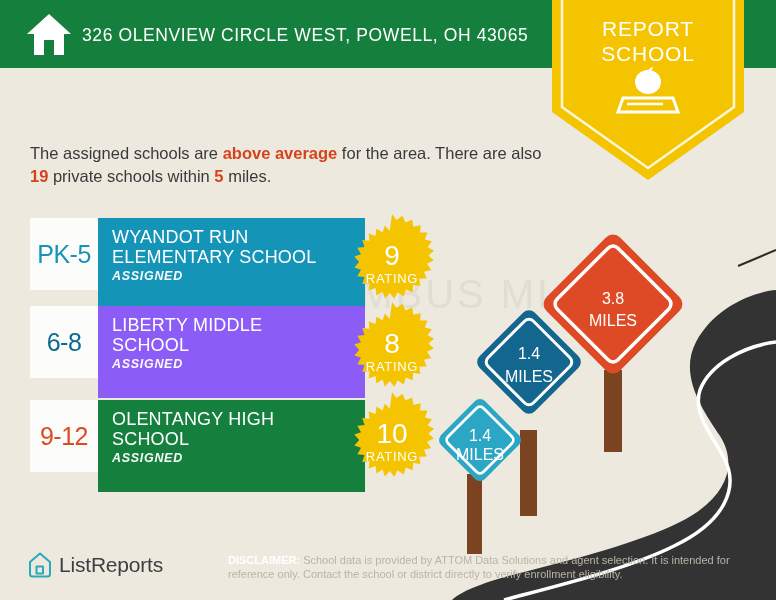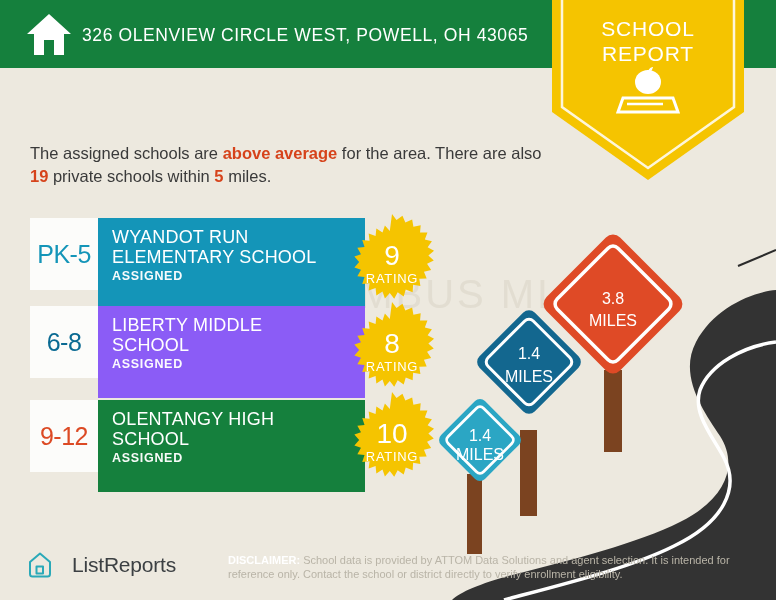--- a/index.html
+++ b/index.html
@@ -123,20 +123,21 @@
     letter-spacing: 0.2px;
     width: 210px;
   }
   .assigned {
     color: #FFFFFF;
     font-size: 12.5px;
     letter-spacing: 0.7px;
     margin-top: 2px;
     font-weight: bold;
     opacity: 0.97;
+    font-style: italic;
   }
 
   
   .rating-burst {
     position: absolute;
     width: 96px; height: 96px;
   }
   .rating-burst.r0 { left: 344px; top: 214px; }
   .rating-burst.r1 { left: 344px; top: 302px; }
   .rating-burst.r2 { left: 344px; top: 392px; }
@@ -179,21 +180,20 @@
     color: #FFFFFF;
     pointer-events: none;
   }
 
   
   .footer-logo {
     position: absolute;
     left: 28px; top: 552px;
     display: flex;
     align-items: center;
-    gap: 13px;
   }
   .footer-logo-text {
     color: #3C4043;
     font-size: 21px;
     margin-left: 7px;
     letter-spacing: -0.2px;
   }
   .disclaimer {
     position: absolute;
     left: 228px; top: 553px;
@@ -223,22 +223,22 @@
 
       <g transform="translate(63,74)">
         <path d="M33 5 C33 1 36 -1 38 -1 C37 3 35 5 33 5 Z" fill="#FFFFFF"></path>
         <ellipse cx="33" cy="14" rx="13" ry="12" fill="#FFFFFF"></ellipse>
         <path d="M33 4 L33 2" stroke="#FFFFFF" stroke-width="2"></path>
         <path d="M8 30 H58 L63 44 H3 Z" fill="none" stroke="#FFFFFF" stroke-width="3"></path>
         <path d="M12 36 H48" stroke="#FFFFFF" stroke-width="2.5"></path>
       </g>
     </svg>
     <div class="badge-text">
+      <div>REPORT</div>
       <div>SCHOOL</div>
-      <div>REPORT</div>
     </div>
   </div>
 
   <div class="subtitle">
     <span>The assigned schools are </span><b>above average</b><span> for the area. There are also </span><b>19</b><span> private schools within </span><b>5</b><span> miles.</span>
   </div>
 
   <div class="watermark">COLUMBUS MLS</div>
 
   <div class="school-row r0">

